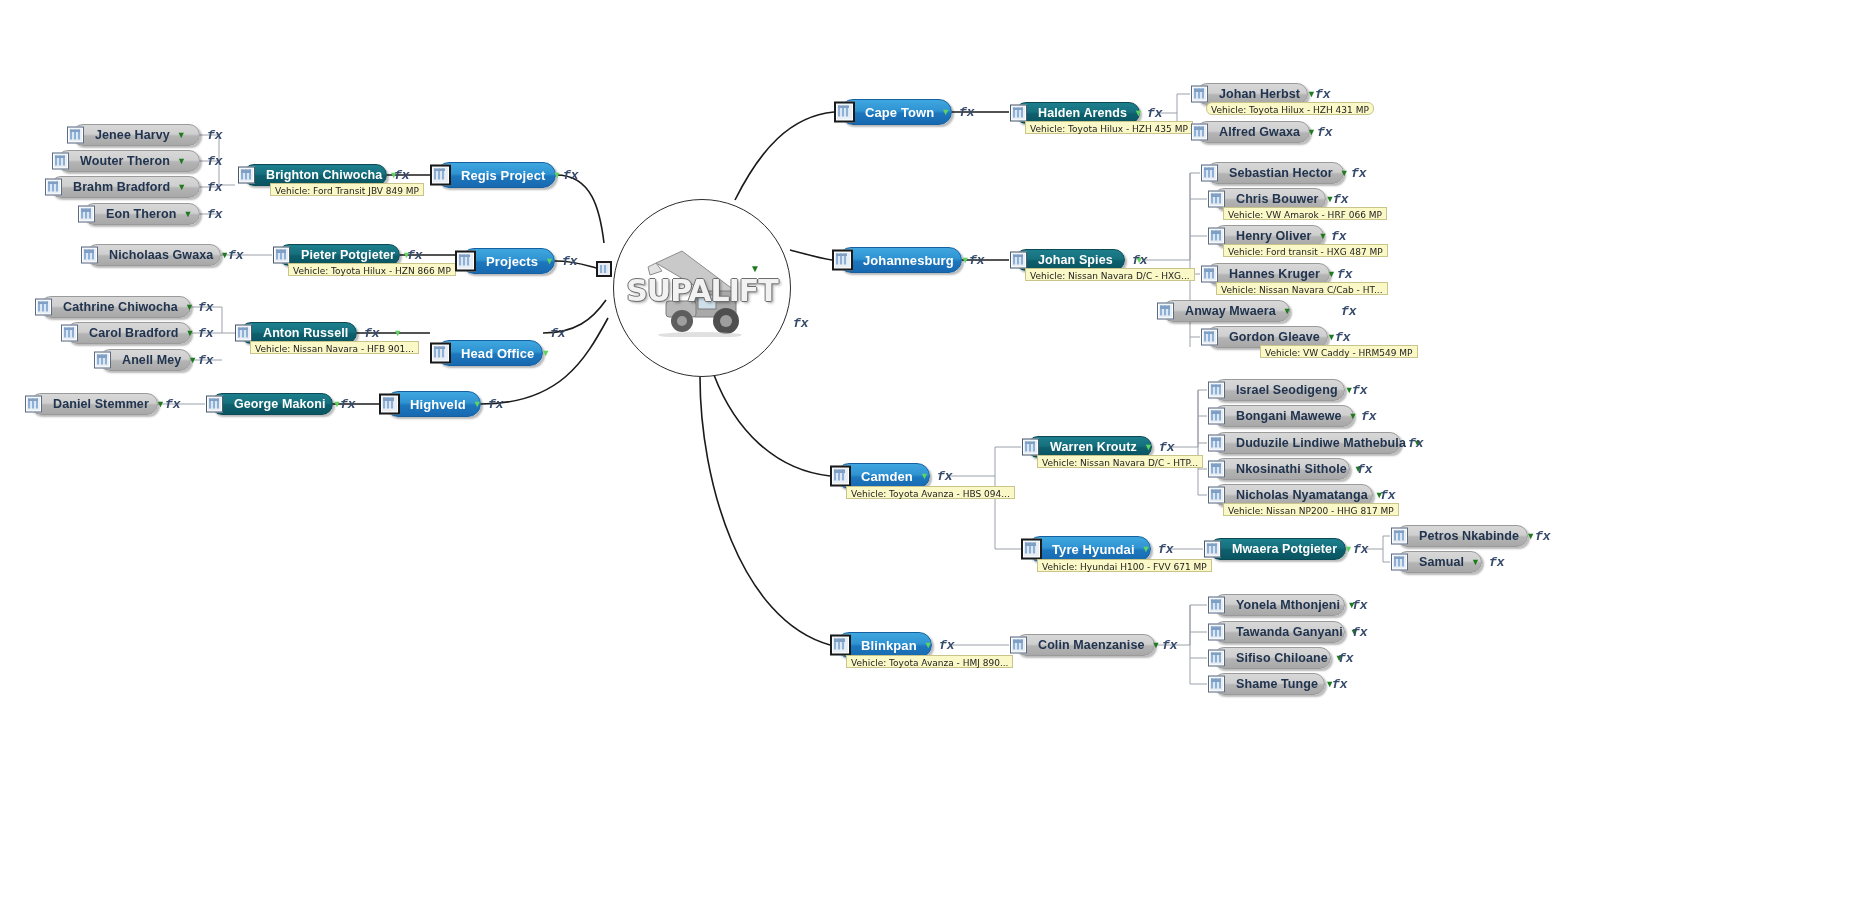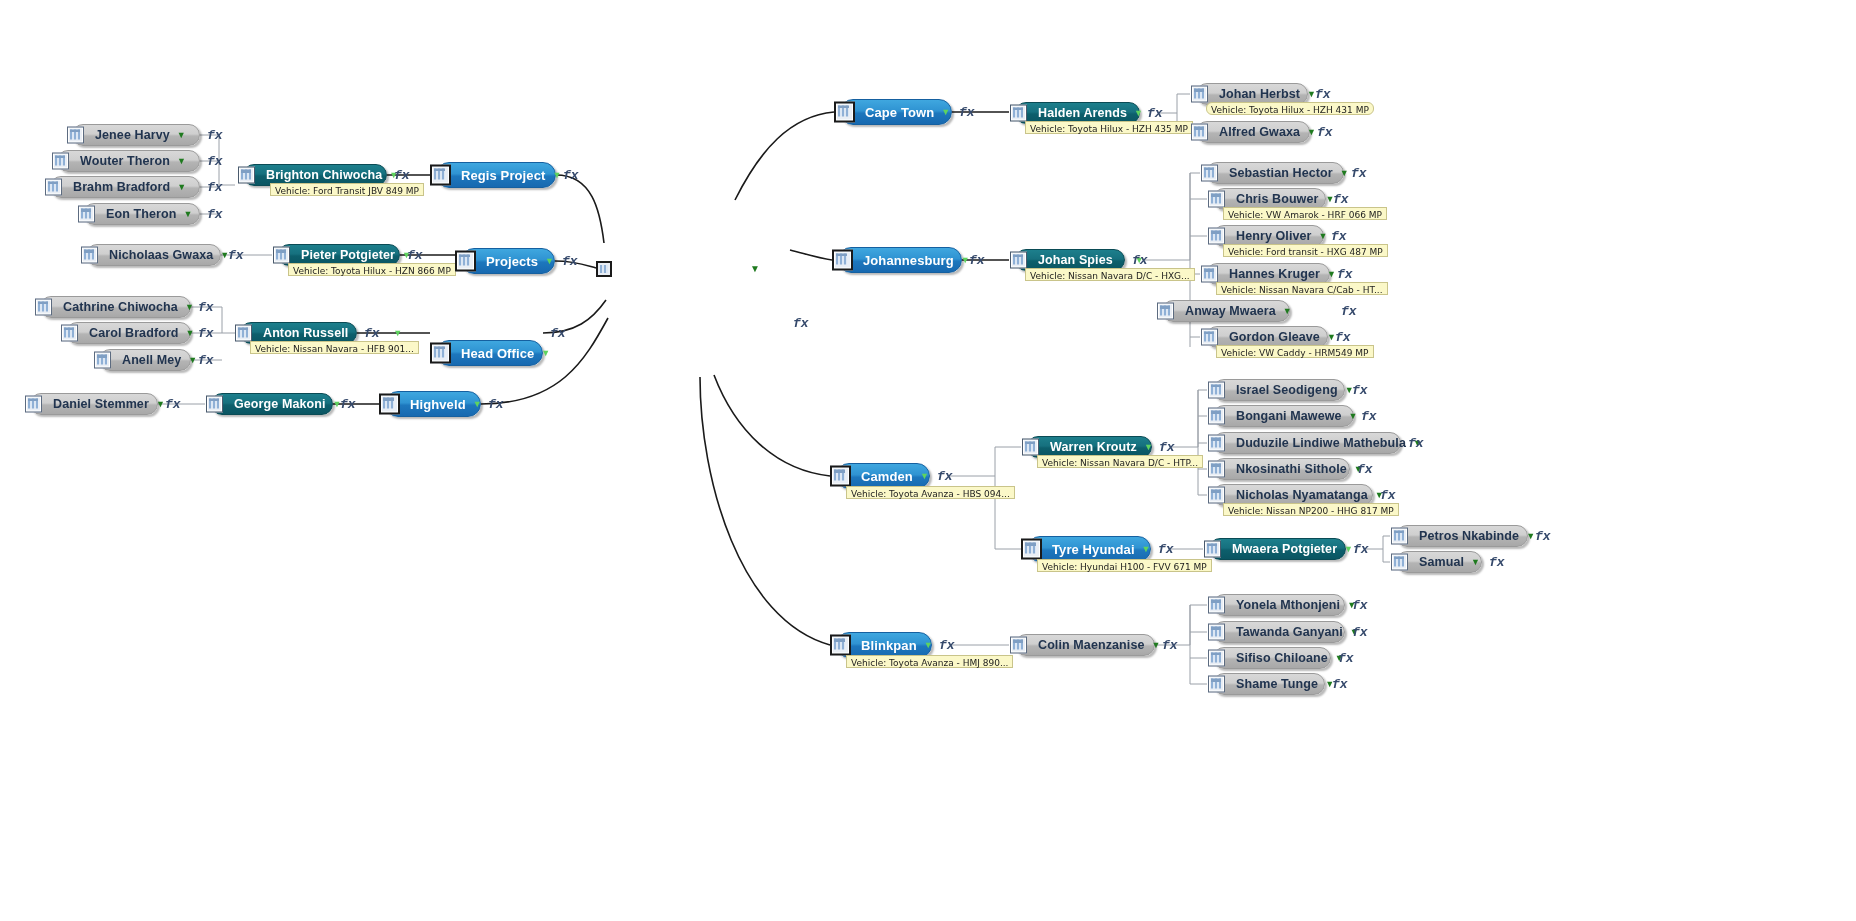--- a/index.html
+++ b/index.html
@@ -144,20 +144,39 @@
       <path d="M735 200 C760 150 790 116 834 112"></path>
       <path d="M790 250 C806 254 818 258 832 260"></path>
       <path d="M714 375 C735 430 775 470 830 476"></path>
       <path d="M700 377 C700 480 740 620 830 645"></path>
 
       <path d="M952 112 H1009"></path>
       <path d="M962 260 H1009"></path>
     </g>
   </svg>
 
+  <div id="center">
+    <div class="logo">
+      <svg width="130" height="96" viewBox="0 0 130 96">
+        <g>
+          <polygon points="18,22 44,10 100,52 86,62" fill="#c9c9c9" stroke="#8d8d8d" stroke-width="1"></polygon>
+          <polygon points="18,22 10,26 12,34 24,30" fill="#e2e2e2" stroke="#8d8d8d" stroke-width="1"></polygon>
+          <rect x="54" y="50" width="44" height="26" rx="3" fill="#a9a9a9" stroke="#7d7d7d"></rect>
+          <rect x="60" y="54" width="18" height="14" fill="#cfe0ea" stroke="#7d7d7d"></rect>
+          <rect x="28" y="60" width="30" height="16" rx="3" fill="#b9b9b9" stroke="#7d7d7d"></rect>
+          <circle cx="44" cy="80" r="11" fill="#5d5d5d"></circle>
+            <circle cx="44" cy="80" r="5" fill="#9e9e9e"></circle>
+          <circle cx="88" cy="80" r="13" fill="#4f4f4f"></circle>
+            <circle cx="88" cy="80" r="6" fill="#9e9e9e"></circle>
+          <ellipse cx="62" cy="94" rx="42" ry="3" fill="#cccccc" opacity=".6"></ellipse>
+        </g>
+      </svg>
+    </div>
+    <div class="logoword">SUPALIFT</div>
+  </div>
   <div id="center-gicon">
       <i></i>
     </div>
   <div id="center-caret">▼</div>
   <div class="fx" id="center-fx">fx</div>
 
   <div id="nodes">
       <div class="node n-leaf" style="left: 72px; top: 124px; width: 128px;">
         <span class="gicon">
           <i></i>
@@ -392,21 +411,21 @@
       </div>
       <div class="fx" style="left: 1341px; top: 303.5px;">fx</div>
       <div class="node n-leaf" style="left: 1206px; top: 326px; width: 122px;">
         <span class="gicon">
           <i></i>
         </span>
         <span class="lbl">Gordon Gleave</span>
         <span class="caret">▼</span>
       </div>
       <div class="fx" style="left: 1335px; top: 329.5px;">fx</div>
-      <div class="note" style="left: 1216px; top: 345px; text-align: center;">Vehicle: VW Caddy - HRM549 MP</div>
+      <div class="note" style="left: 1260px; top: 345px; text-align: center;">Vehicle: VW Caddy - HRM549 MP</div>
       <div class="node n-blue" style="left: 836px; top: 463px; width: 94px;">
         <span class="gicon">
           <i></i>
         </span>
         <span class="lbl">Camden</span>
         <span class="caret">▼</span>
       </div>
       <div class="fx" style="left: 937px; top: 468.5px;">fx</div>
       <div class="note" style="left: 846px; top: 486px;">Vehicle: Toyota Avanza - HBS 094...</div>
       <div class="node n-teal" style="left: 1027px; top: 436px; width: 125px;">

